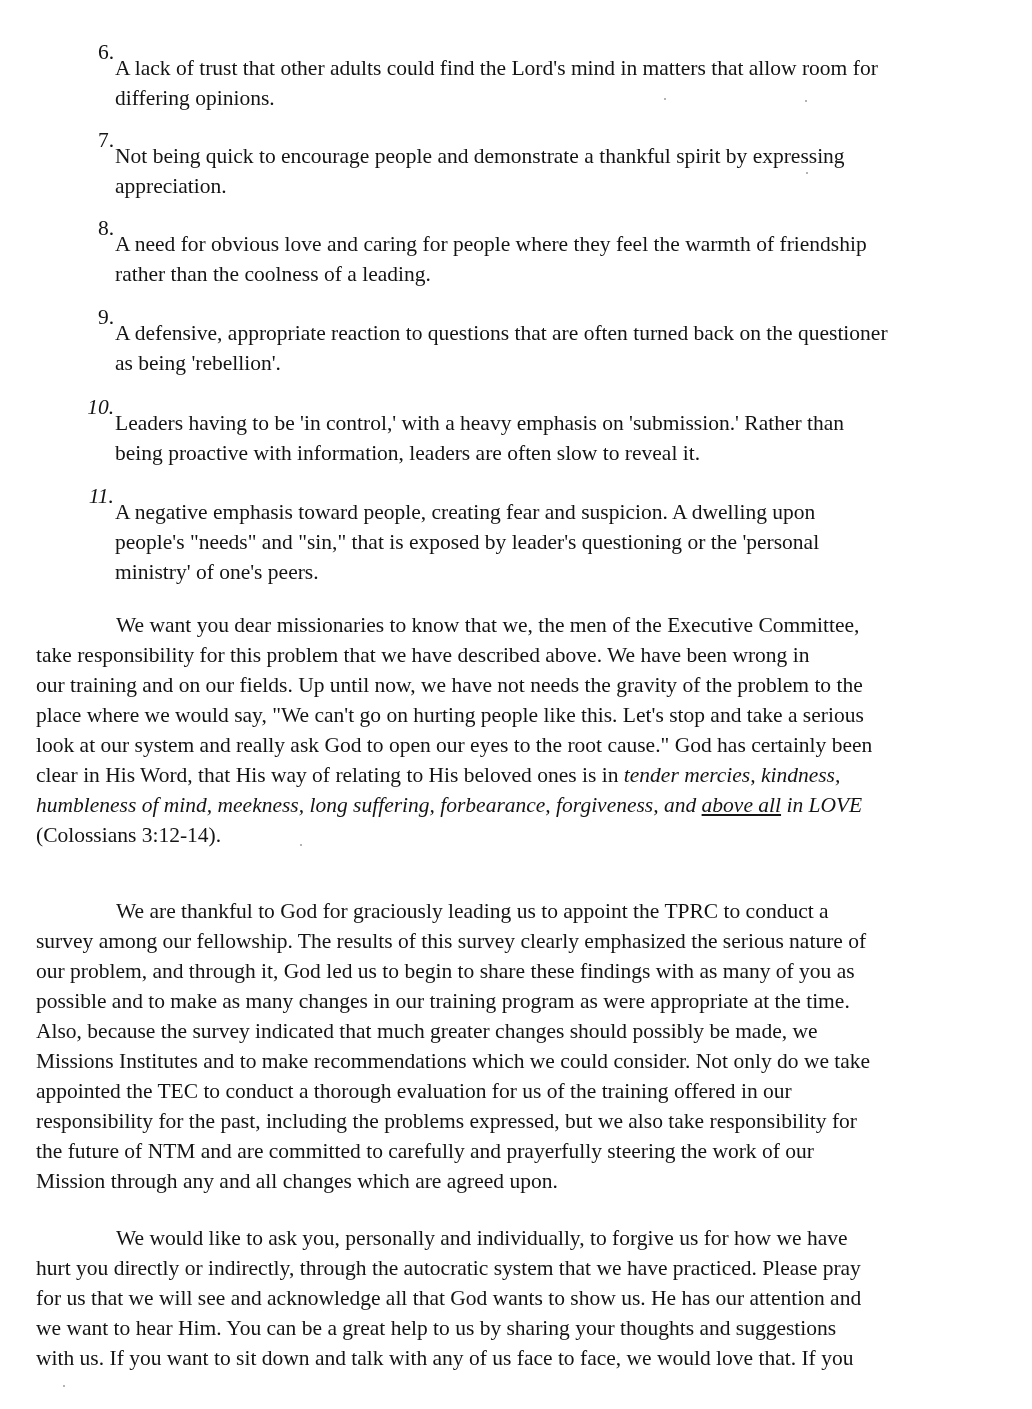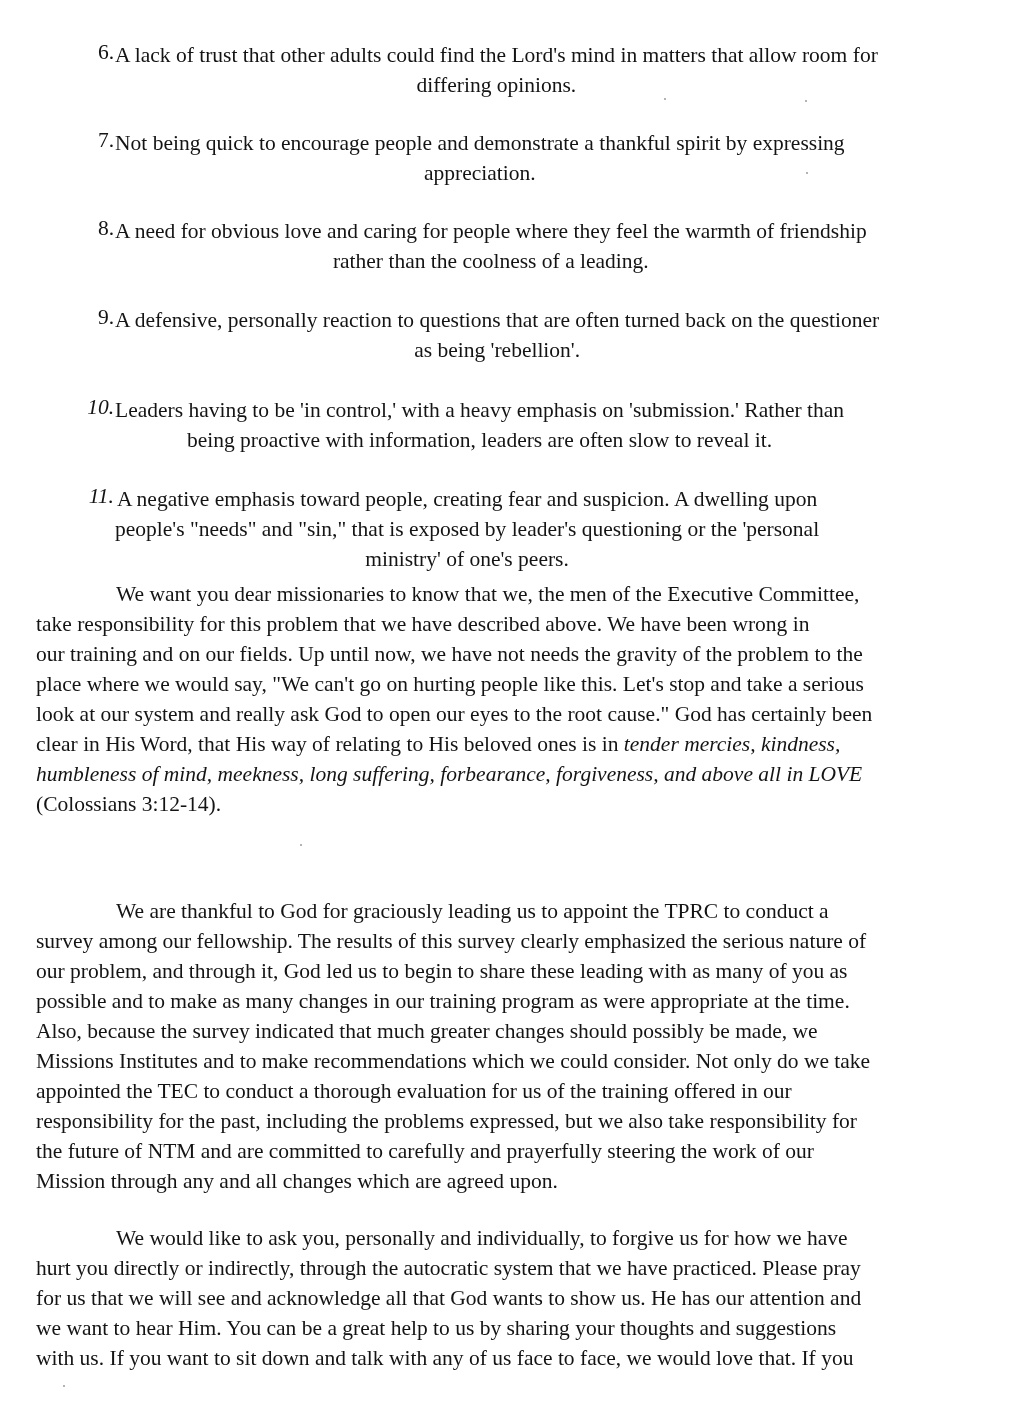--- a/index.html
+++ b/index.html
@@ -35,39 +35,38 @@
       text-align: right;
     }
     .list-item .num.wide {
       left: -14px;
       width: 40px;
       font-style: italic;
     }
     .list-item .body {
       position: absolute;
       left: 27px;
-      top: 0;
-      text-align: center;
+      top: 13px;
     }
     .line {
       display: block;
       white-space: nowrap;
       height: 30px;
       line-height: 30px;
     }
     .para {
       position: absolute;
       left: 36px;
       width: 990px;
     }
     .para .line.indent {
       padding-left: 80px;
     }
     .it { font-style: italic; }
-    .ul { }
+    .ul { text-decoration: underline; }
     .speck {
       position: absolute;
       width: 2px; height: 2px;
       background: #9a9a9a;
       border-radius: 1px;
     }
   </style>
 </head>
 <body>
 
@@ -93,21 +92,21 @@
     <span class="num">8.</span>
     <div class="body">
       <span class="line">A need for obvious love and caring for people where they feel the warmth of friendship</span>
       <span class="line">rather than the coolness of a leading.</span>
     </div>
   </div>
 
   <div class="list-item" style="top:305px;">
     <span class="num">9.</span>
     <div class="body">
-      <span class="line">A defensive, personally reaction to questions that are often turned back on the questioner</span>
+      <span class="line">A defensive, appropriate reaction to questions that are often turned back on the questioner</span>
       <span class="line">as being 'rebellion'.</span>
     </div>
   </div>
 
   <div class="list-item" style="top:395px;">
     <span class="num wide">10.</span>
     <div class="body">
       <span class="line">Leaders having to be 'in control,' with a heavy emphasis on 'submission.'  Rather than</span>
       <span class="line">being proactive with information, leaders are often slow to reveal it.</span>
     </div>
@@ -115,35 +114,35 @@
 
   <div class="list-item" style="top:484px;">
     <span class="num wide">11.</span>
     <div class="body">
       <span class="line">A negative emphasis toward people, creating fear and suspicion.  A dwelling upon</span>
       <span class="line">people's "needs" and "sin," that is exposed by leader's questioning or the 'personal</span>
       <span class="line">ministry' of one's peers.</span>
     </div>
   </div>
 
-  <div class="para" style="top:579px;">
+  <div class="para" style="top:610px;">
     <span class="line indent">We want you dear missionaries to know that we, the men of the Executive Committee,</span>
     <span class="line">take responsibility for this problem that we have described above. We have been wrong in</span>
     <span class="line">our training and on our fields. Up until now, we have not needs the gravity of the problem to the</span>
     <span class="line">place where we would say, "We can't go on hurting people like this. Let's stop and take a serious</span>
     <span class="line">look at our system and really ask God to open our eyes to the root cause." God has certainly been</span>
     <span class="line"><span>clear in His Word, that His way of relating to His beloved ones is in </span><span class="it">tender mercies, kindness,</span></span>
     <span class="line it"><span>humbleness of mind, meekness, long suffering, forbearance, forgiveness, and </span><span class="ul">above all</span><span> in LOVE</span></span>
     <span class="line">(Colossians 3:12-14).</span>
   </div>
 
   <div class="para" style="top:896px;font-family:Liberation Serif, serif;">
     <span class="line indent">We are thankful to God for graciously leading us to appoint the TPRC to conduct a</span>
     <span class="line">survey among our fellowship. The results of this survey clearly emphasized the serious nature of</span>
-    <span class="line">our problem, and through it, God led us to begin to share these leading with as many of you as</span>
+    <span class="line">our problem, and through it, God led us to begin to share these findings with as many of you as</span>
     <span class="line">possible and to make as many changes in our training program as were appropriate at the time.</span>
     <span class="line">Also, because the survey indicated that much greater changes should possibly be made, we</span>
     <span class="line">Missions Institutes and to make recommendations which we could consider. Not only do we take</span>
     <span class="line">appointed the TEC to conduct a thorough evaluation for us of the training offered in our</span>
     <span class="line">responsibility for the past, including the problems expressed, but we also take responsibility for</span>
     <span class="line">the future of NTM and are committed to carefully and prayerfully steering the work of our</span>
     <span class="line">Mission through any and all changes which are agreed upon.</span>
   </div>
 
   <div class="para" style="top:1223px;">

